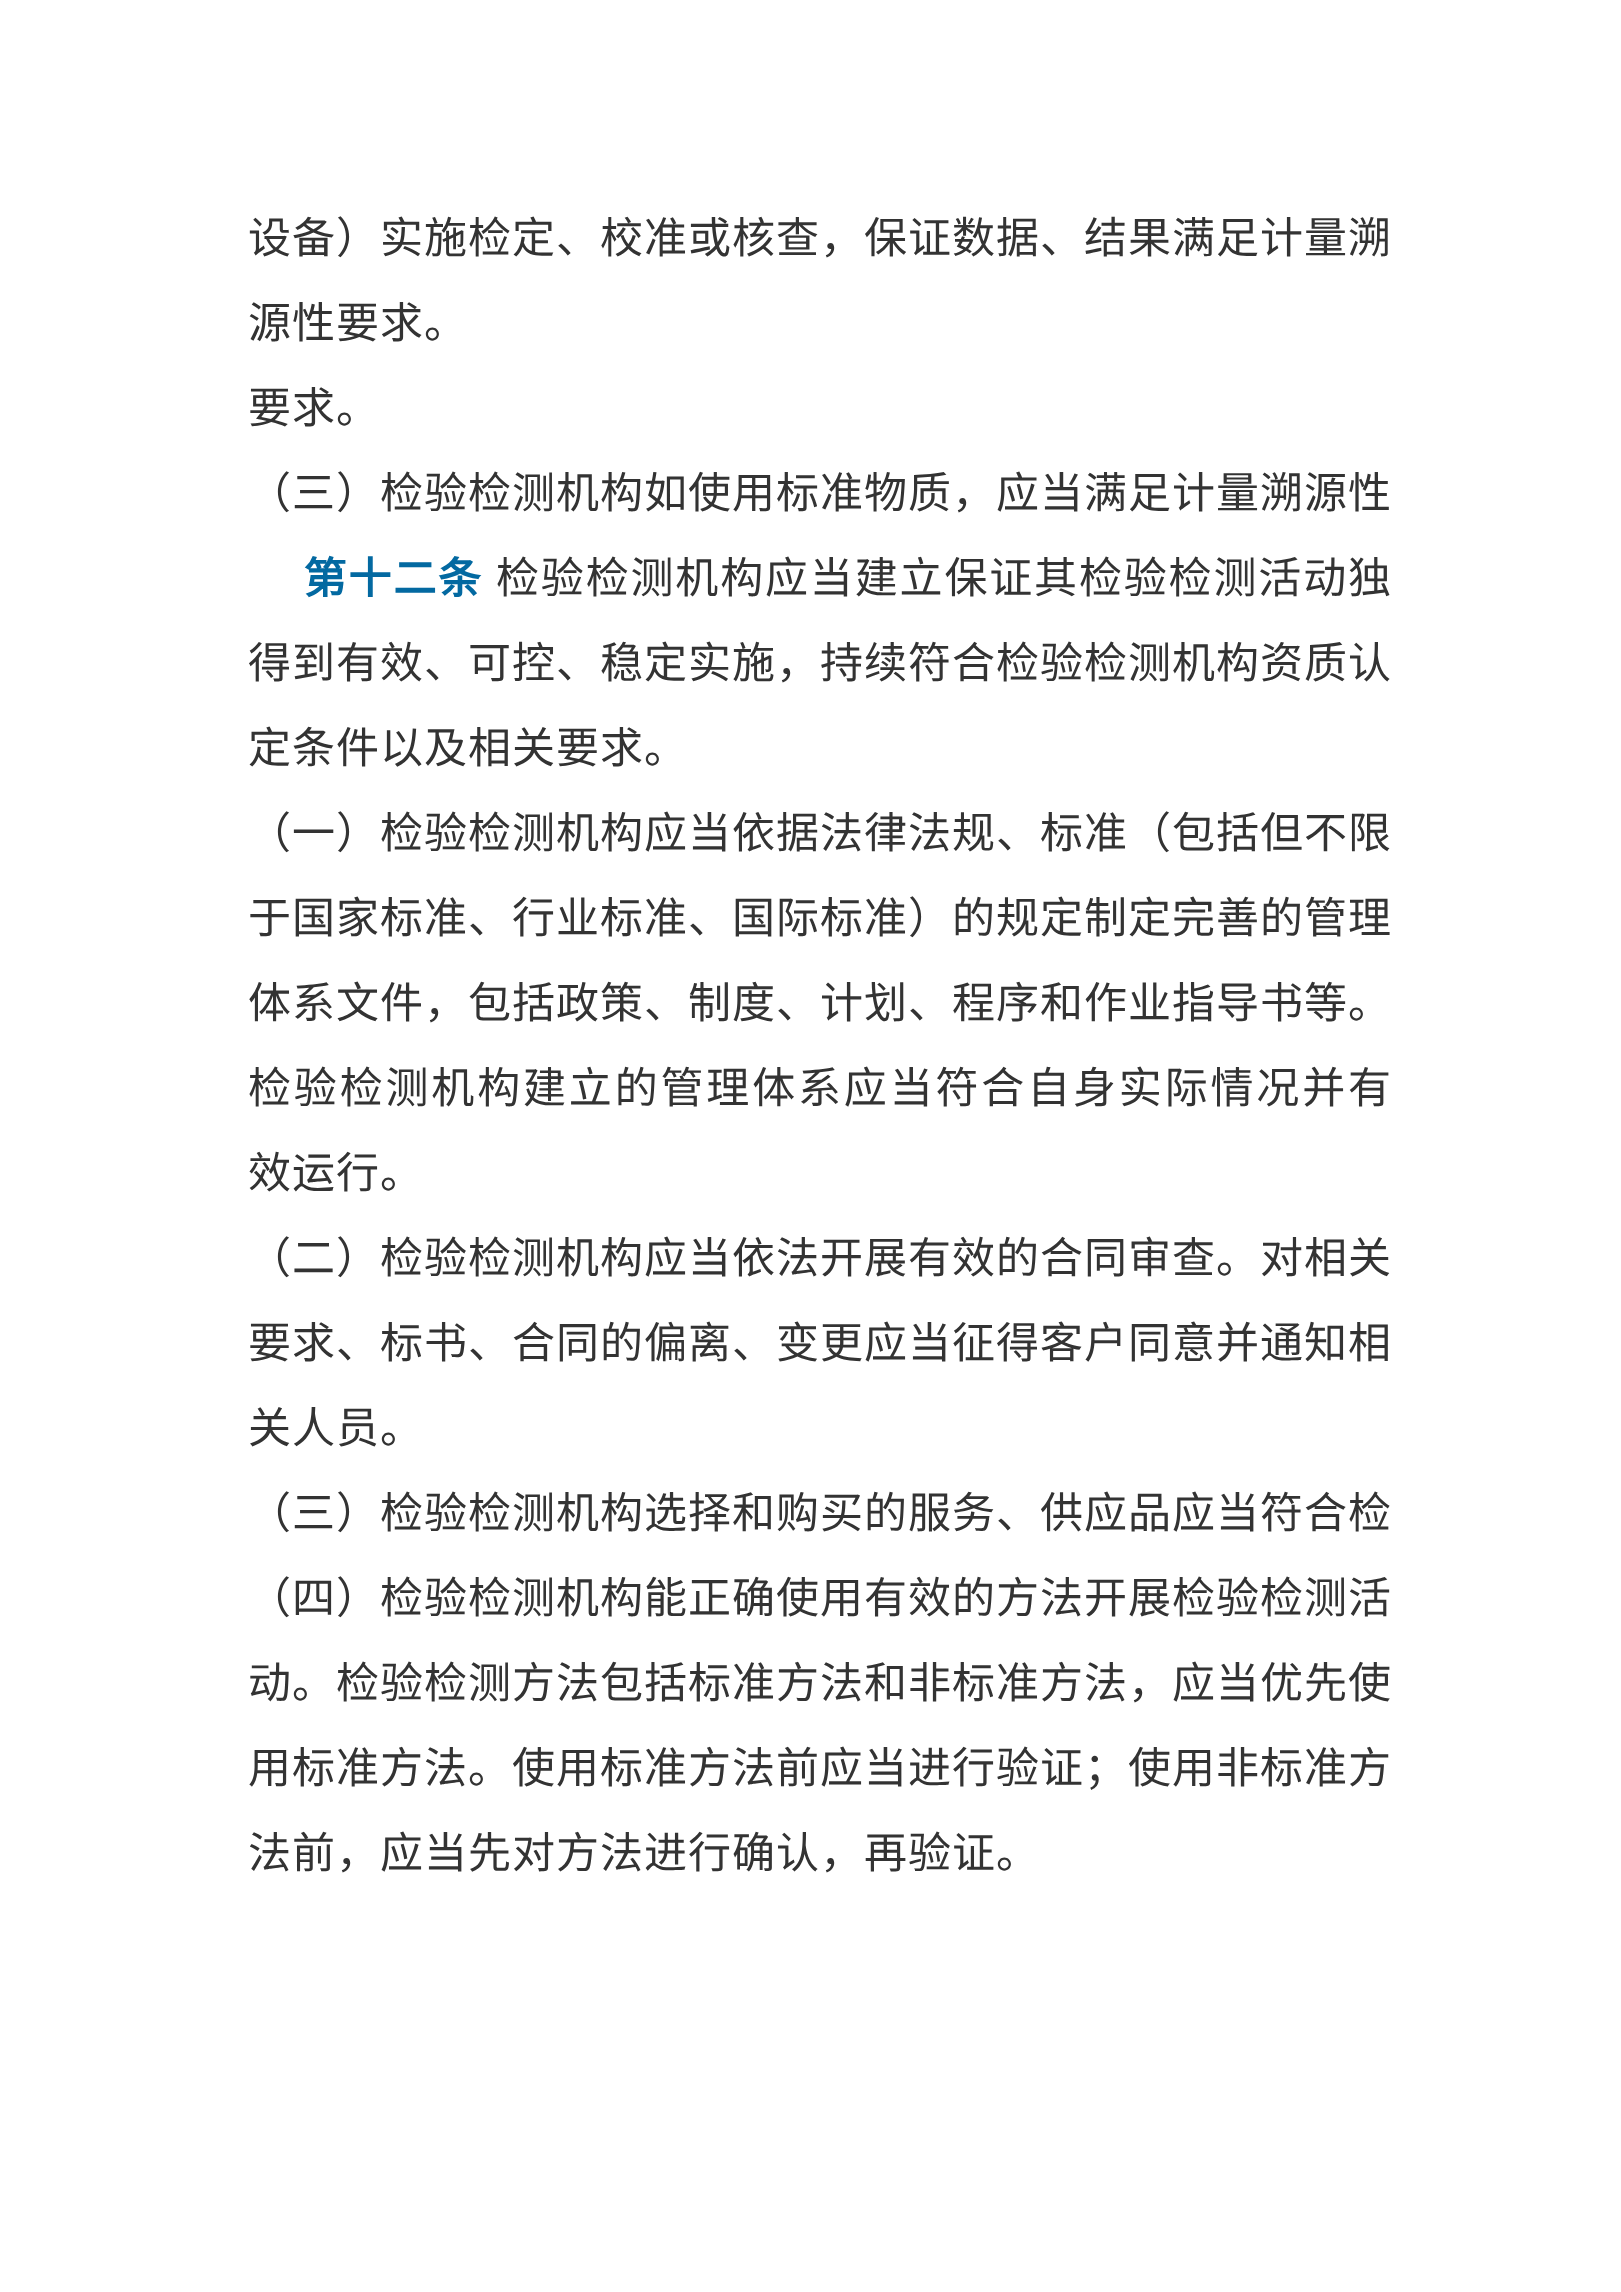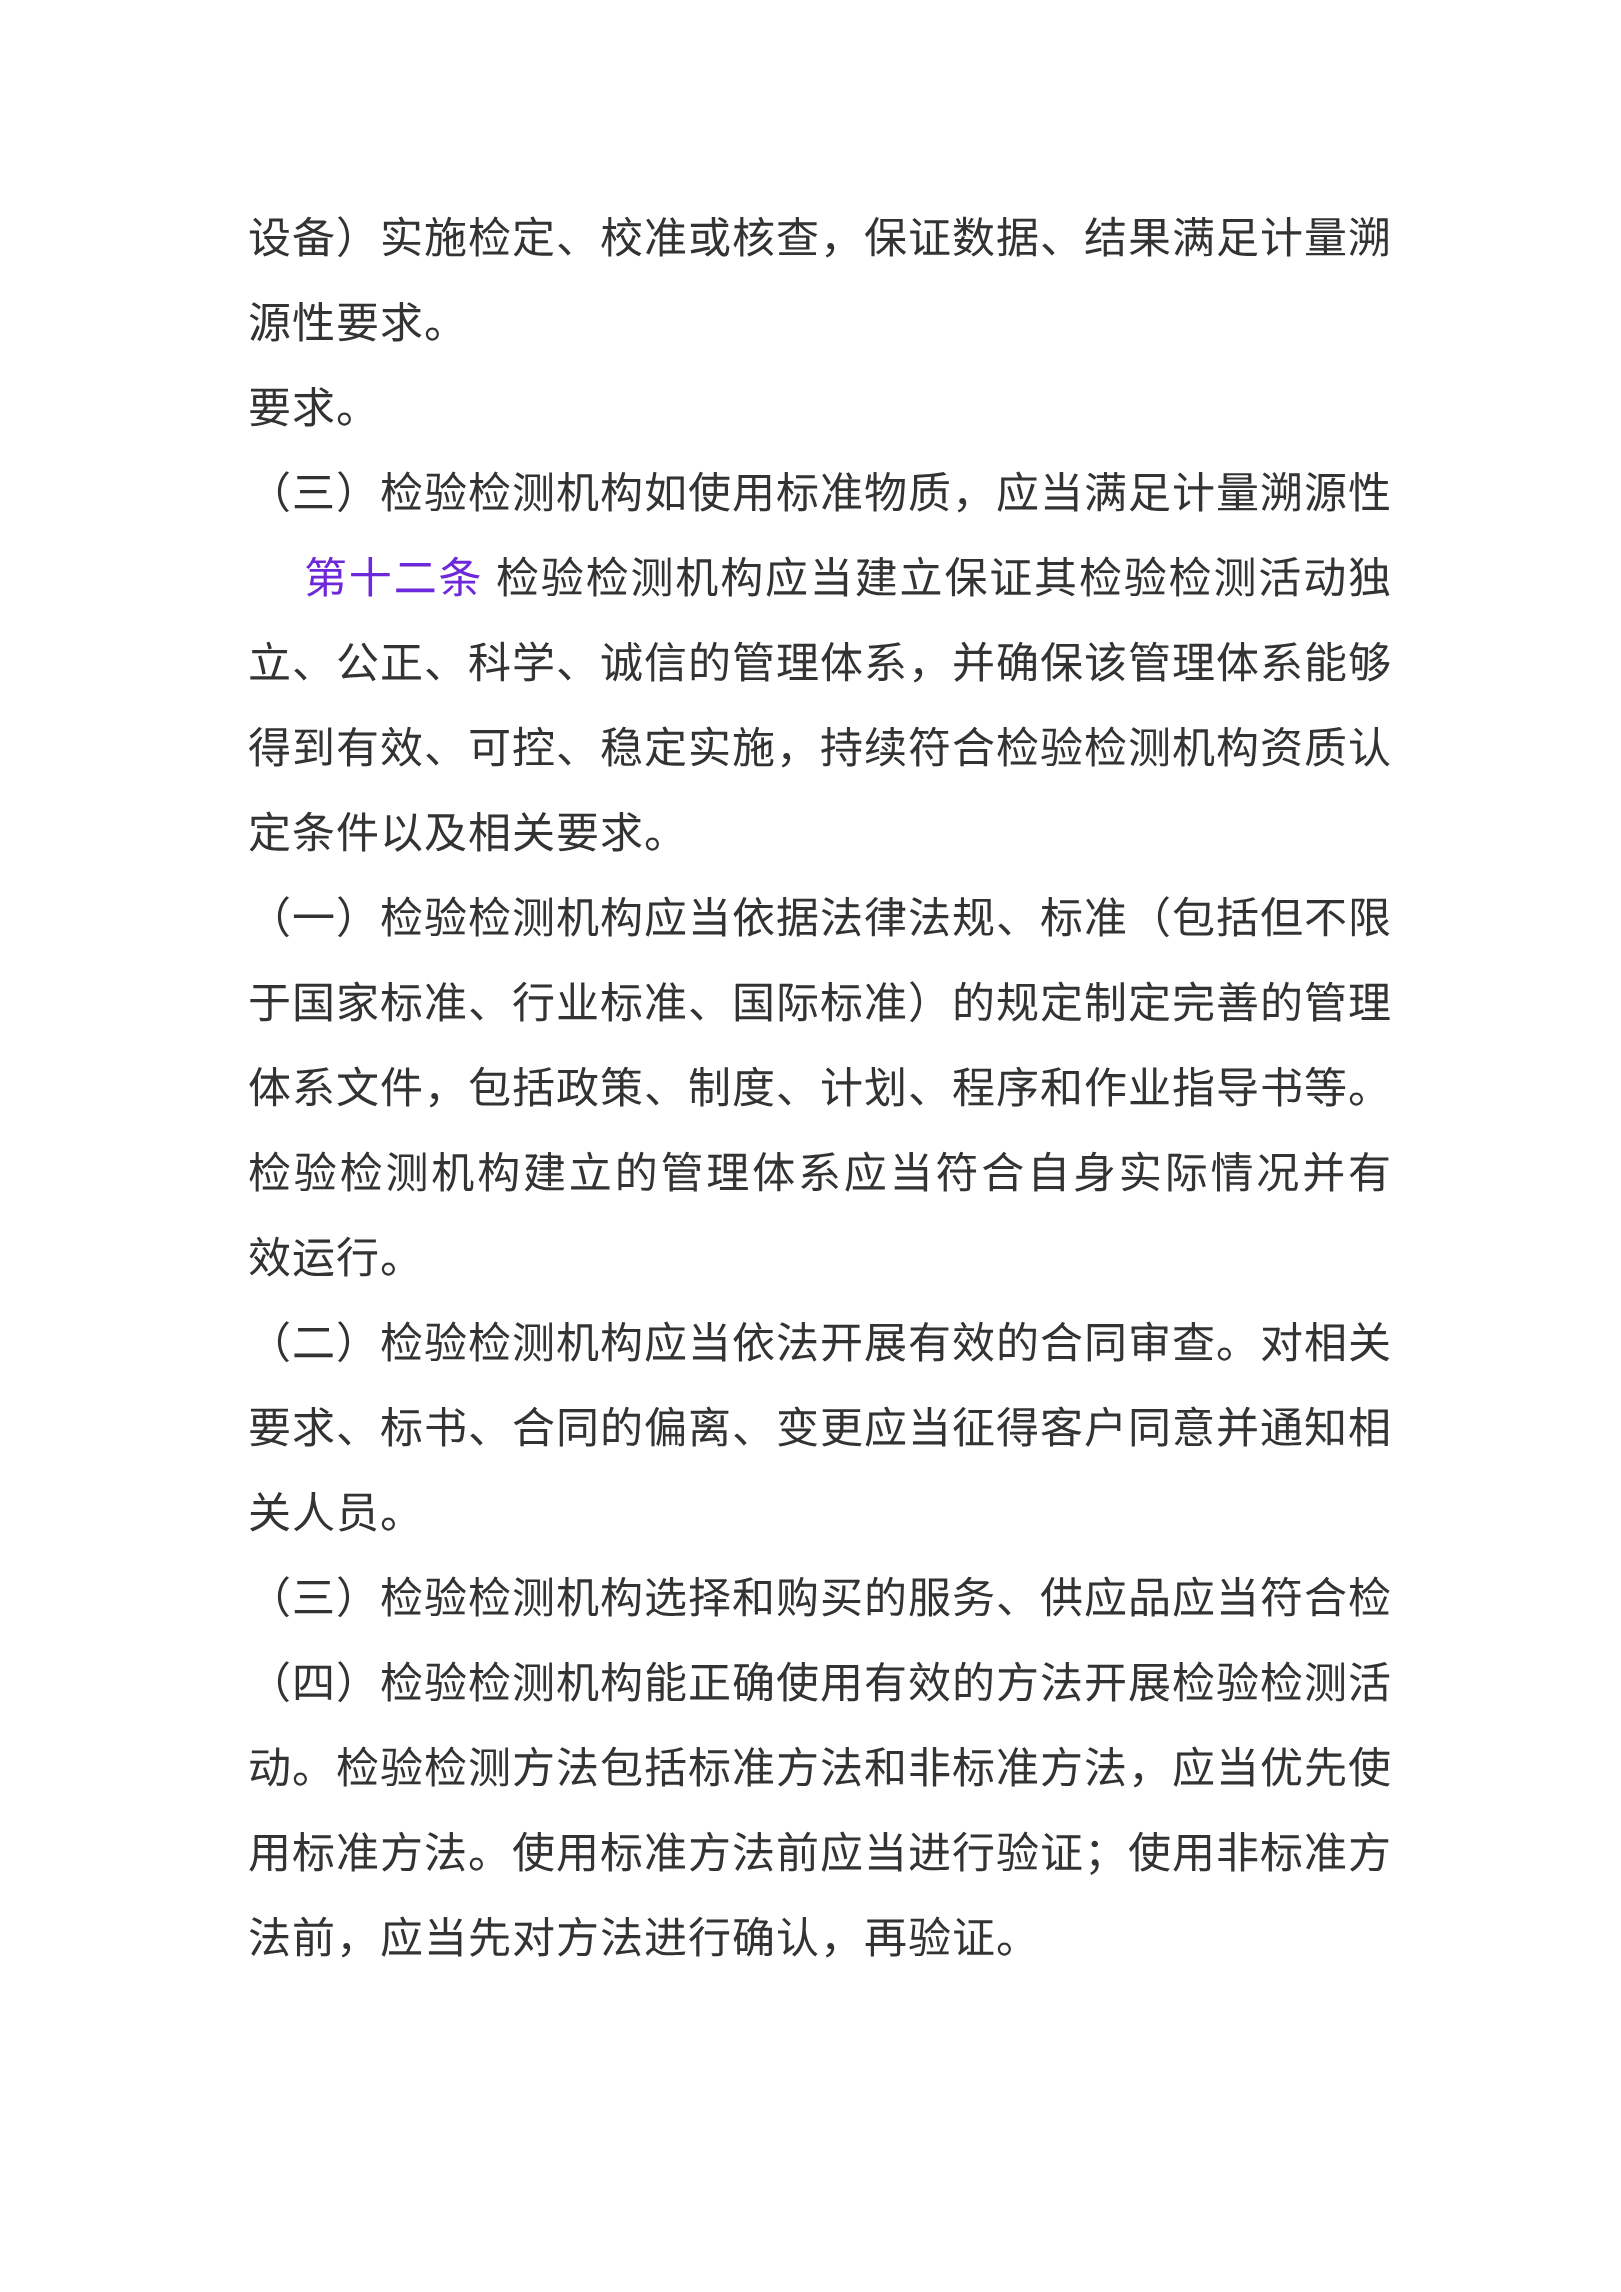--- a/index.html
+++ b/index.html
@@ -33,36 +33,35 @@
   
   .line.j {
     text-align: justify;
     text-align-last: justify;
     text-justify: inter-character;
   }
   .line.indent {
     text-indent: 56px;
   }
   .term {
-    font-weight: 400;
-    color: #6d28d9;
+    font-weight: 700;
+    color: #0369a1;
     font-family: "Liberation Sans", "DejaVu Sans", sans-serif;
   }
 </style>
 </head>
 <body>
 
 <div class="page">
   <div class="textblock">
     <div class="line j">设备）实施检定、校准或核查，保证数据、结果满足计量溯</div>
     <div class="line">源性要求。</div>
     <div class="line">要求。</div>
     <div class="line j">（三）检验检测机构如使用标准物质，应当满足计量溯源性</div>
     <div class="line j indent"><span class="term">第十二条</span><span> 检验检测机构应当建立保证其检验检测活动独</span></div>
-    <div class="line j">立、公正、科学、诚信的管理体系，并确保该管理体系能够</div>
     <div class="line j">得到有效、可控、稳定实施，持续符合检验检测机构资质认</div>
     <div class="line">定条件以及相关要求。</div>
     <div class="line j">（一）检验检测机构应当依据法律法规、标准（包括但不限</div>
     <div class="line j">于国家标准、行业标准、国际标准）的规定制定完善的管理</div>
     <div class="line j">体系文件，包括政策、制度、计划、程序和作业指导书等。</div>
     <div class="line j">检验检测机构建立的管理体系应当符合自身实际情况并有</div>
     <div class="line">效运行。</div>
     <div class="line j">（二）检验检测机构应当依法开展有效的合同审查。对相关</div>
     <div class="line j">要求、标书、合同的偏离、变更应当征得客户同意并通知相</div>
     <div class="line">关人员。</div>

